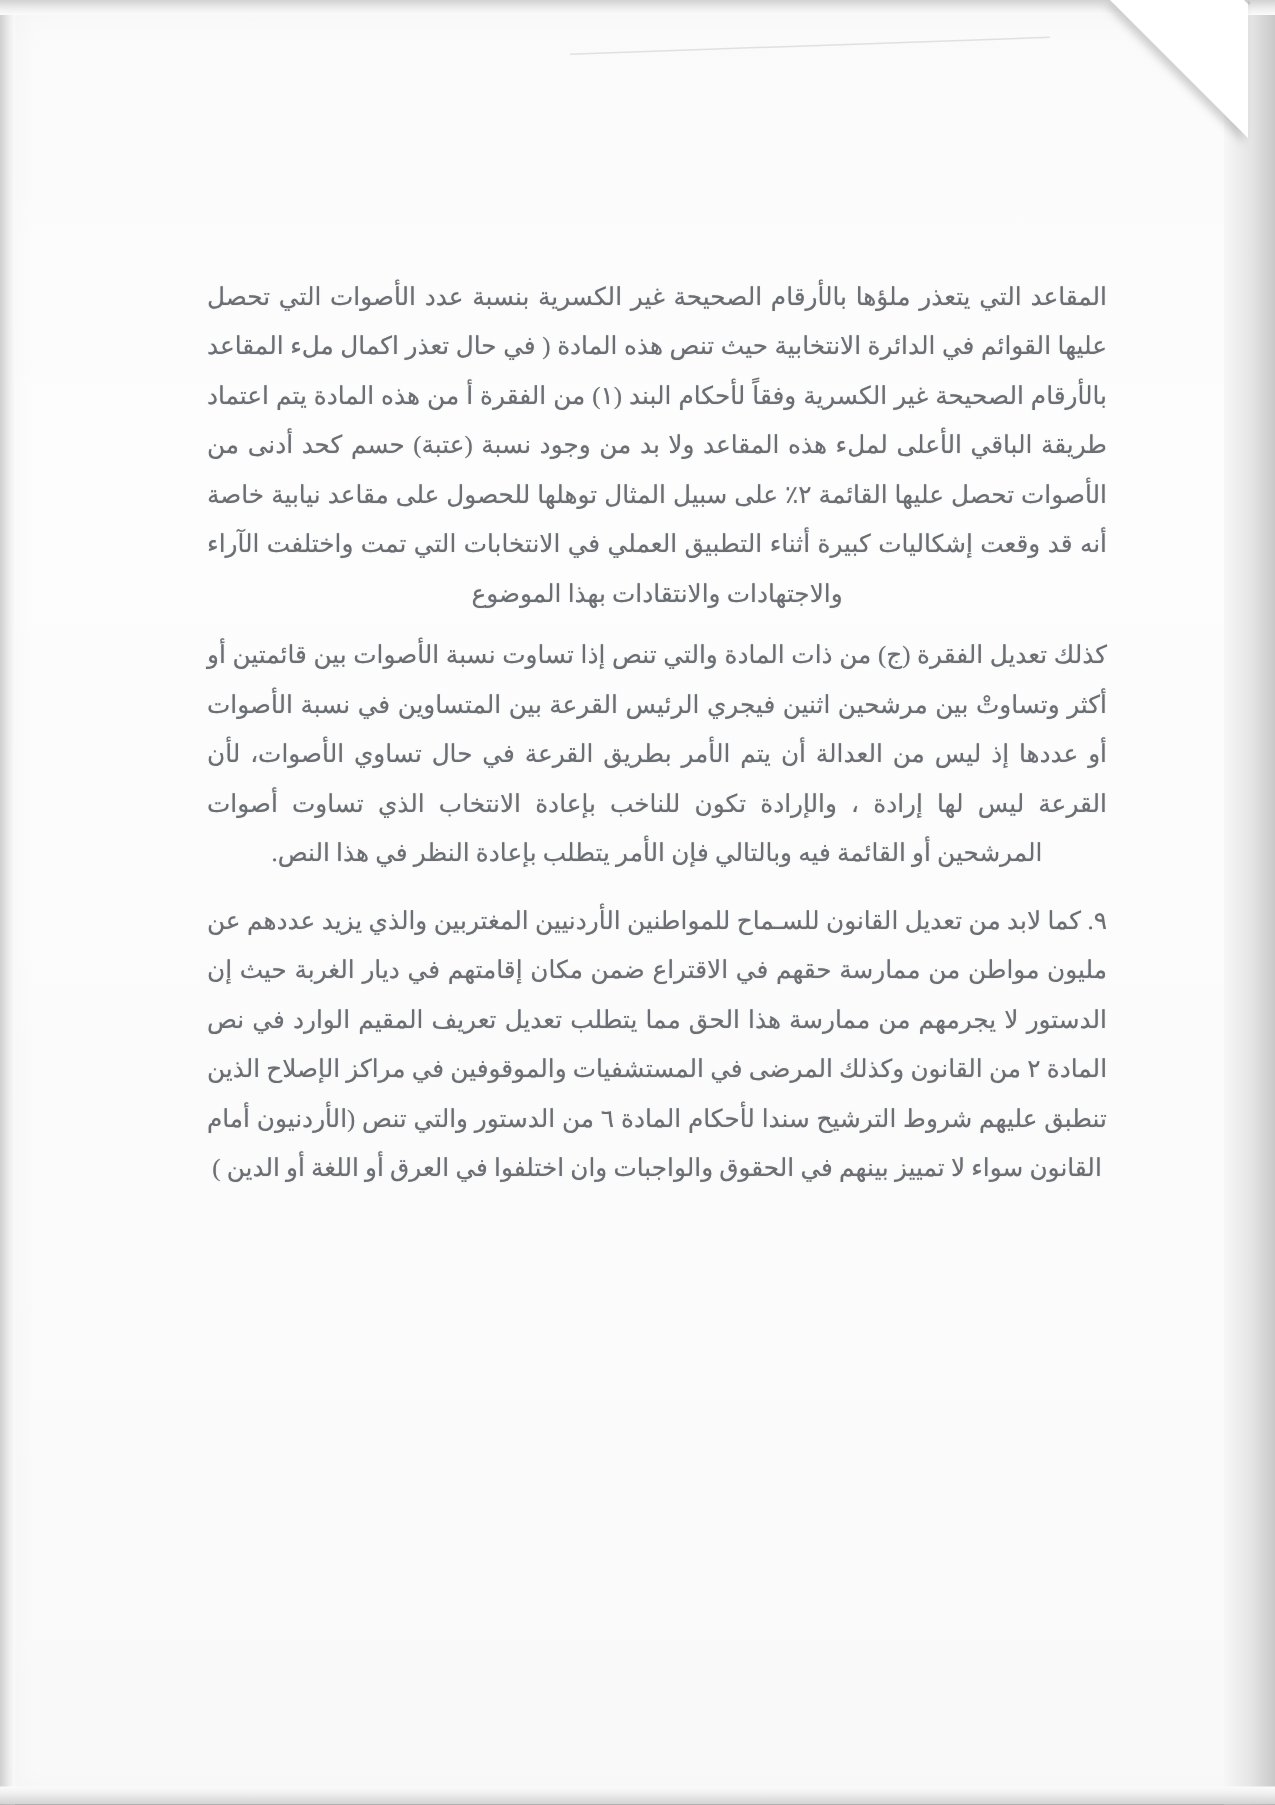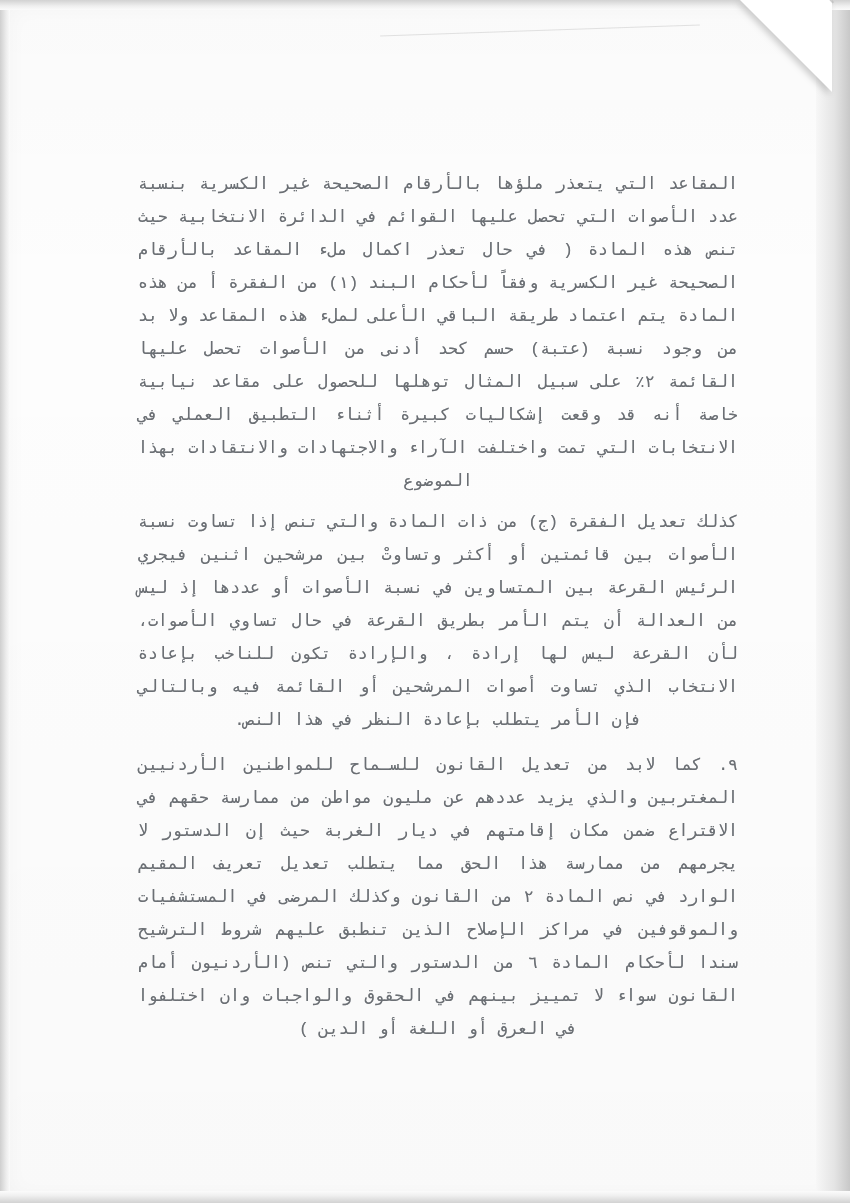--- a/index.html
+++ b/index.html
@@ -111,22 +111,21 @@
     font-size: 16.5px;
     line-height: 2.0;
     text-align: justify;
     text-align-last: center;
     letter-spacing: .1px;
     
     text-shadow: 0 0 .6px rgba(110,115,120,.55);
   }
 
   .para {
-    margin: 0 0 2px 0;
-    font-family: Liberation Mono, monospace;
+    margin: 13px 0 2px 0;
   }
   .para.p1 {
     text-align: justify;
     text-align-last: center;
   }
   .para.p2 {
     margin-top: 8px;
     text-align: justify;
     text-align-last: center;
   }

